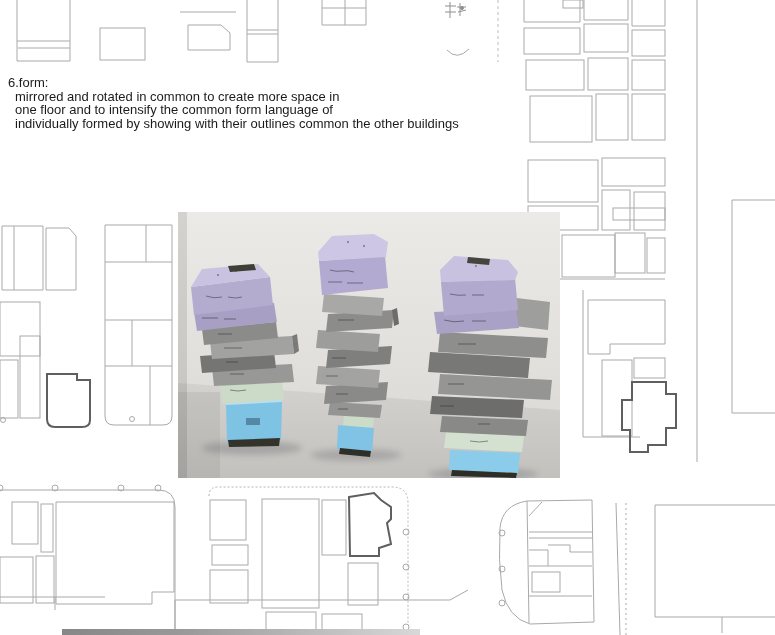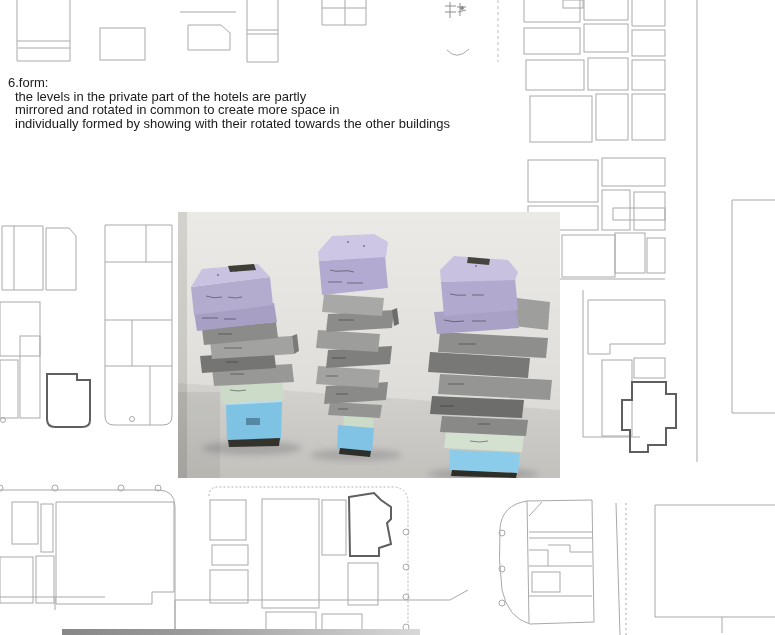--- a/index.html
+++ b/index.html
@@ -144,23 +144,23 @@
     <g stroke="#5f5f5f" fill="none" stroke-width="2">
       <path d="M47,374 H77 V380 H90 V420 Q90,427 82,427 H55 Q47,427 47,419 Z"></path>
       <path d="M349,497 L374,493 L381,500 L391,507 L391,519 L387,523 L391,544 L379,548 L379,556 L350,556 Z"></path>
       <path d="M632,382 H666 V394 H676 V428 H666 V445 H648 V452 H630 V430 H622 V400 H632 Z"></path>
     </g>
     <rect x="62" y="629" width="358" height="6" fill="url(#barGrad)"></rect>
   </svg>
 
   <div class="textblock">
     <div class="heading">6.form:</div>
-    <div class="bodyline">the levels in the private part of the hotels are partly</div>
     <div class="bodyline">mirrored and rotated in common to create more space in</div>
-    <div class="bodyline">individually formed by showing with their rotated towards the other buildings</div>
+    <div class="bodyline">one floor and to intensify the common form language of</div>
+    <div class="bodyline">individually formed by showing with their outlines common the other buildings</div>
   </div>
 
   <div class="photo">
     <svg width="382" height="266" viewBox="0 0 382 266">
       <defs>
         <linearGradient id="wallG" x1="0" y1="0" x2="0" y2="1">
           <stop offset="0" stop-color="#eceae6"></stop>
             <stop offset="0.6" stop-color="#e0dfdb"></stop>
             <stop offset="1" stop-color="#d6d5d1"></stop>
         </linearGradient>

